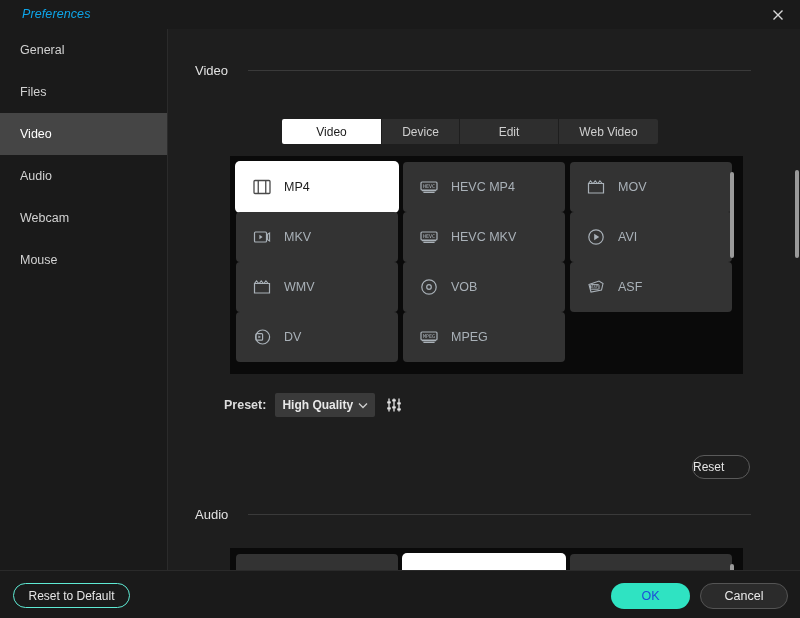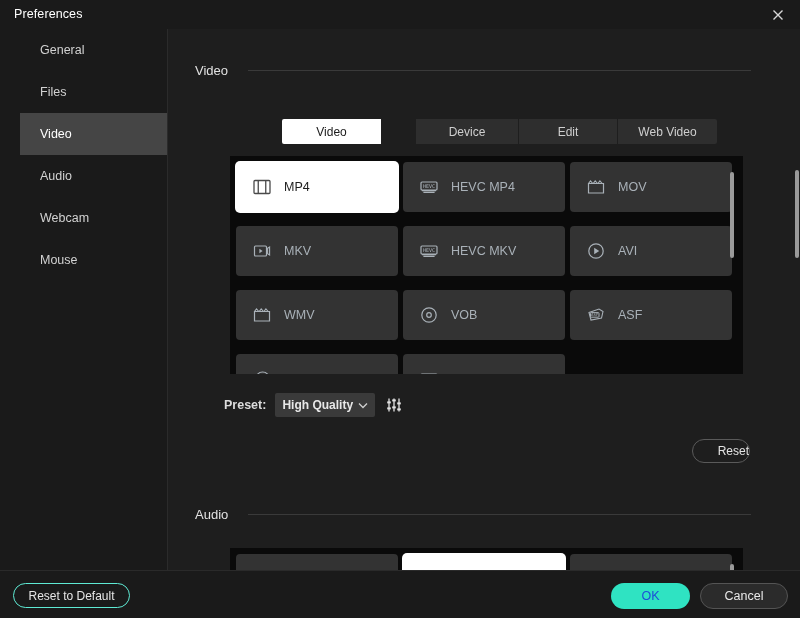--- a/index.html
+++ b/index.html
@@ -10,33 +10,33 @@
     overflow:hidden;
   }
   .window { position:relative; width:800px; height:618px; background:#1e1e1e; }
 
   
   .titlebar {
     position:absolute; top:0; left:0; width:800px; height:29px;
     background:#1a1a1a;
   }
   .titlebar .title {
-    position:absolute; left:14px; top:7px;
-    font-size:12.5px; color:#ffffff; letter-spacing:.1px;
+    position:absolute; left:22px; top:7px;
+    font-size:12.5px; color:#0ea5e9; letter-spacing:.1px;font-style:italic;
   }
   .close-btn {
     position:absolute; right:0; top:0; width:44px; height:29px;
     display:flex; align-items:center; justify-content:center;
     color:#d8d8d8; font-size:14px; line-height:1;
   }
 
   
   .sidebar {
     position:absolute; left:0; top:29px; width:168px; height:541px;
-    background:#1a1a1a; border-right:1px solid #2b2b2b;padding-left:20px;
+    background:#1a1a1a; border-right:1px solid #2b2b2b;
   }
   .side-item {
     height:42px; display:flex; align-items:center;
     padding-left:20px; font-size:12.5px; color:#d2d2d2;
   }
   .side-item.active { background:#454545; color:#ffffff; }
 
   
   .content {
     position:absolute; left:169px; top:29px; width:631px; height:541px;
@@ -58,32 +58,32 @@
     display:flex; height:25px; border-radius:2px; overflow:hidden;
   }
   .tab {
     display:flex; align-items:center; justify-content:center;
     height:25px; font-size:12px; color:#cfcfcf;
     background:#2e2e2e; border-right:1px solid #1e1e1e;
   }
   .tab:last-child { border-right:none; }
   .tab.active { background:#ffffff; color:#1a1a1a; }
   .tab-video { width:100px; }
-  .tab-device { width:103px;margin-left:34px; }
+  .tab-device { width:78px; }
   .tab-edit   { width:99px; }
   .tab-web    { width:99px; }
 
   
   .grid-wrap {
     position:absolute; left:61px; width:513px;
     background:#0a0a0a; overflow:hidden;
   }
   .grid {
     display:flex; flex-wrap:wrap;
-    padding:6px 5px 0 6px; gap:14px 5px;
+    padding:6px 5px 0 6px; gap:0 5px;
   }
   .tile {
     width:162px; height:50px;
     background:#333333; border-radius:4px;
     display:flex; align-items:center; padding-left:16px;
     color:#a9b1b8; font-size:12.5px;
   }
   .tile.selected {
     background:#ffffff; color:#1d1d1d;
     box-shadow:0 0 0 1px #ffffff;
@@ -111,21 +111,21 @@
     font-size:12px; color:#e8e8e8; justify-content:space-between;
   }
   .preset-select .chev { color:#cfcfcf; font-size:10px; margin-left:4px; }
   .eq-btn { width:20px; height:20px; display:flex; align-items:center; justify-content:center; }
 
   
   .reset-btn {
     position:absolute; width:58px; height:24px;
     border:1px solid #5a5a5a; border-radius:12px; background:transparent;
     color:#e4e4e4; font-size:12px;
-    display:flex; align-items:center; justify-content:flex-end;
+    display:flex; align-items:center; justify-content:flex-start;margin-top:16px;
   }
 
   
   .page-scroll {
     position:absolute; width:4px; border-radius:2px; background:#9a9a9a;
   }
 
   
   .footer {
     position:absolute; left:0; bottom:0; width:800px; height:48px;

